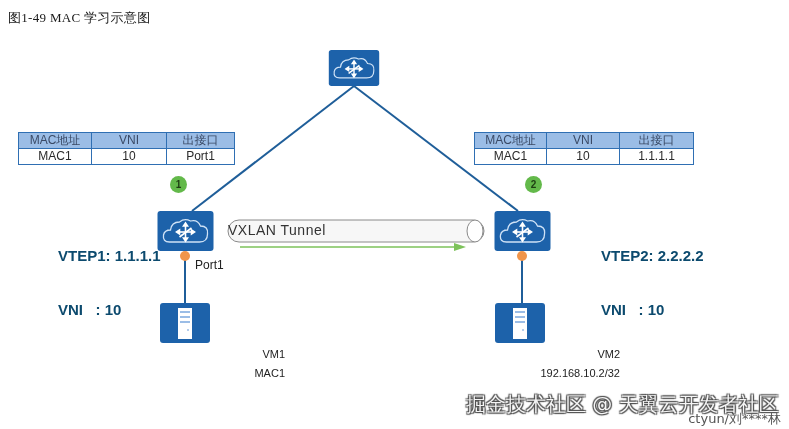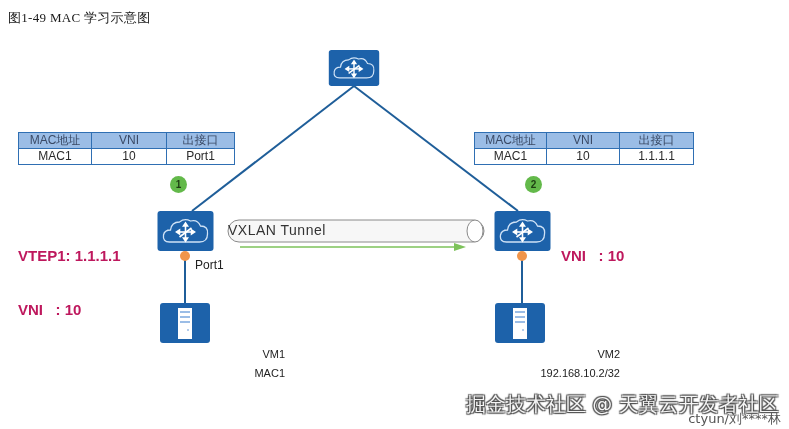--- a/index.html
+++ b/index.html
@@ -4,21 +4,21 @@
 <style>
   html, body { margin: 0; padding: 0; background: #ffffff; }
   body { width: 789px; height: 429px; position: relative; overflow: hidden; font-family: "Liberation Sans", "DejaVu Sans", sans-serif; }
   .abs { position: absolute; }
   #title { left: 8px; top: 9px; font-family: "Liberation Serif", "DejaVu Serif", serif; font-size: 13px; color: #1a1a1a; letter-spacing: 0.3px; }
   svg#diagram { position: absolute; left: 0; top: 0; }
   table.mac { position: absolute; border-collapse: collapse; font-size: 12px; color: #2a2a2a; }
   table.mac td { border: 1.5px solid #2f6fb3; text-align: center; height: 15px; padding: 0; line-height: 15px; }
   table.mac tr.head td { background: #9bbde6; color: #3a4a66; }
   table.mac tr.row td { background: #ffffff; }
-  .vtep { font-weight: bold; font-size: 15px; color: #be185d; line-height: 18px; white-space: pre; }
+  .vtep { font-weight: bold; font-size: 15px; color: #0c4a6e; line-height: 18px; white-space: pre; margin-left: 40px; }
   .vm-label { text-align: right; font-size: 11px; color: #222; line-height: 19px; width: 200px; }
   .badge { width: 17px; height: 17px; border-radius: 50%; background: #63b94a; color: #1d3d12; font-size: 10px; font-weight: bold; text-align: center; line-height: 17px; }
   .port { font-size: 12px; color: #222; }
   .tunnel-label { font-size: 14px; color: #333; letter-spacing: 0.5px; }
   .watermark { font-size: 20px; color: rgba(255,255,255,0.95); text-shadow: 0 0 1px #333, 1px 1px 1px #555, -1px -1px 1px #555, 1px -1px 1px #555, -1px 1px 1px #555; font-family: "DejaVu Sans", sans-serif; }
   .credit { font-size: 13px; color: #555; font-family: "DejaVu Sans", sans-serif; }
 </style>
 </head>
 <body>
 
@@ -105,20 +105,21 @@
   </table>
 
 <div class="abs badge" style="left:170px; top:176px;">1</div>
 <div class="abs badge" style="left:525px; top:176px;">2</div>
 
 <div class="abs vtep" style="left:18px; top:211px;">
   <div>VTEP1: 1.1.1.1</div>
   <div>VNI   : 10</div>
 </div>
 <div class="abs vtep" style="left:561px; top:211px;">
+  <div>VTEP2: 2.2.2.2</div>
   <div>VNI   : 10</div>
 </div>
 
 <div class="abs port" style="left:195px; top:258px;">Port1</div>
 
 <div class="abs tunnel-label" style="left:228px; top:222px; width:246px; text-align:left;">VXLAN Tunnel</div>
 
 <div class="abs vm-label" style="left:85px; top:345px;">
   <div>VM1</div>
   <div>MAC1</div>

